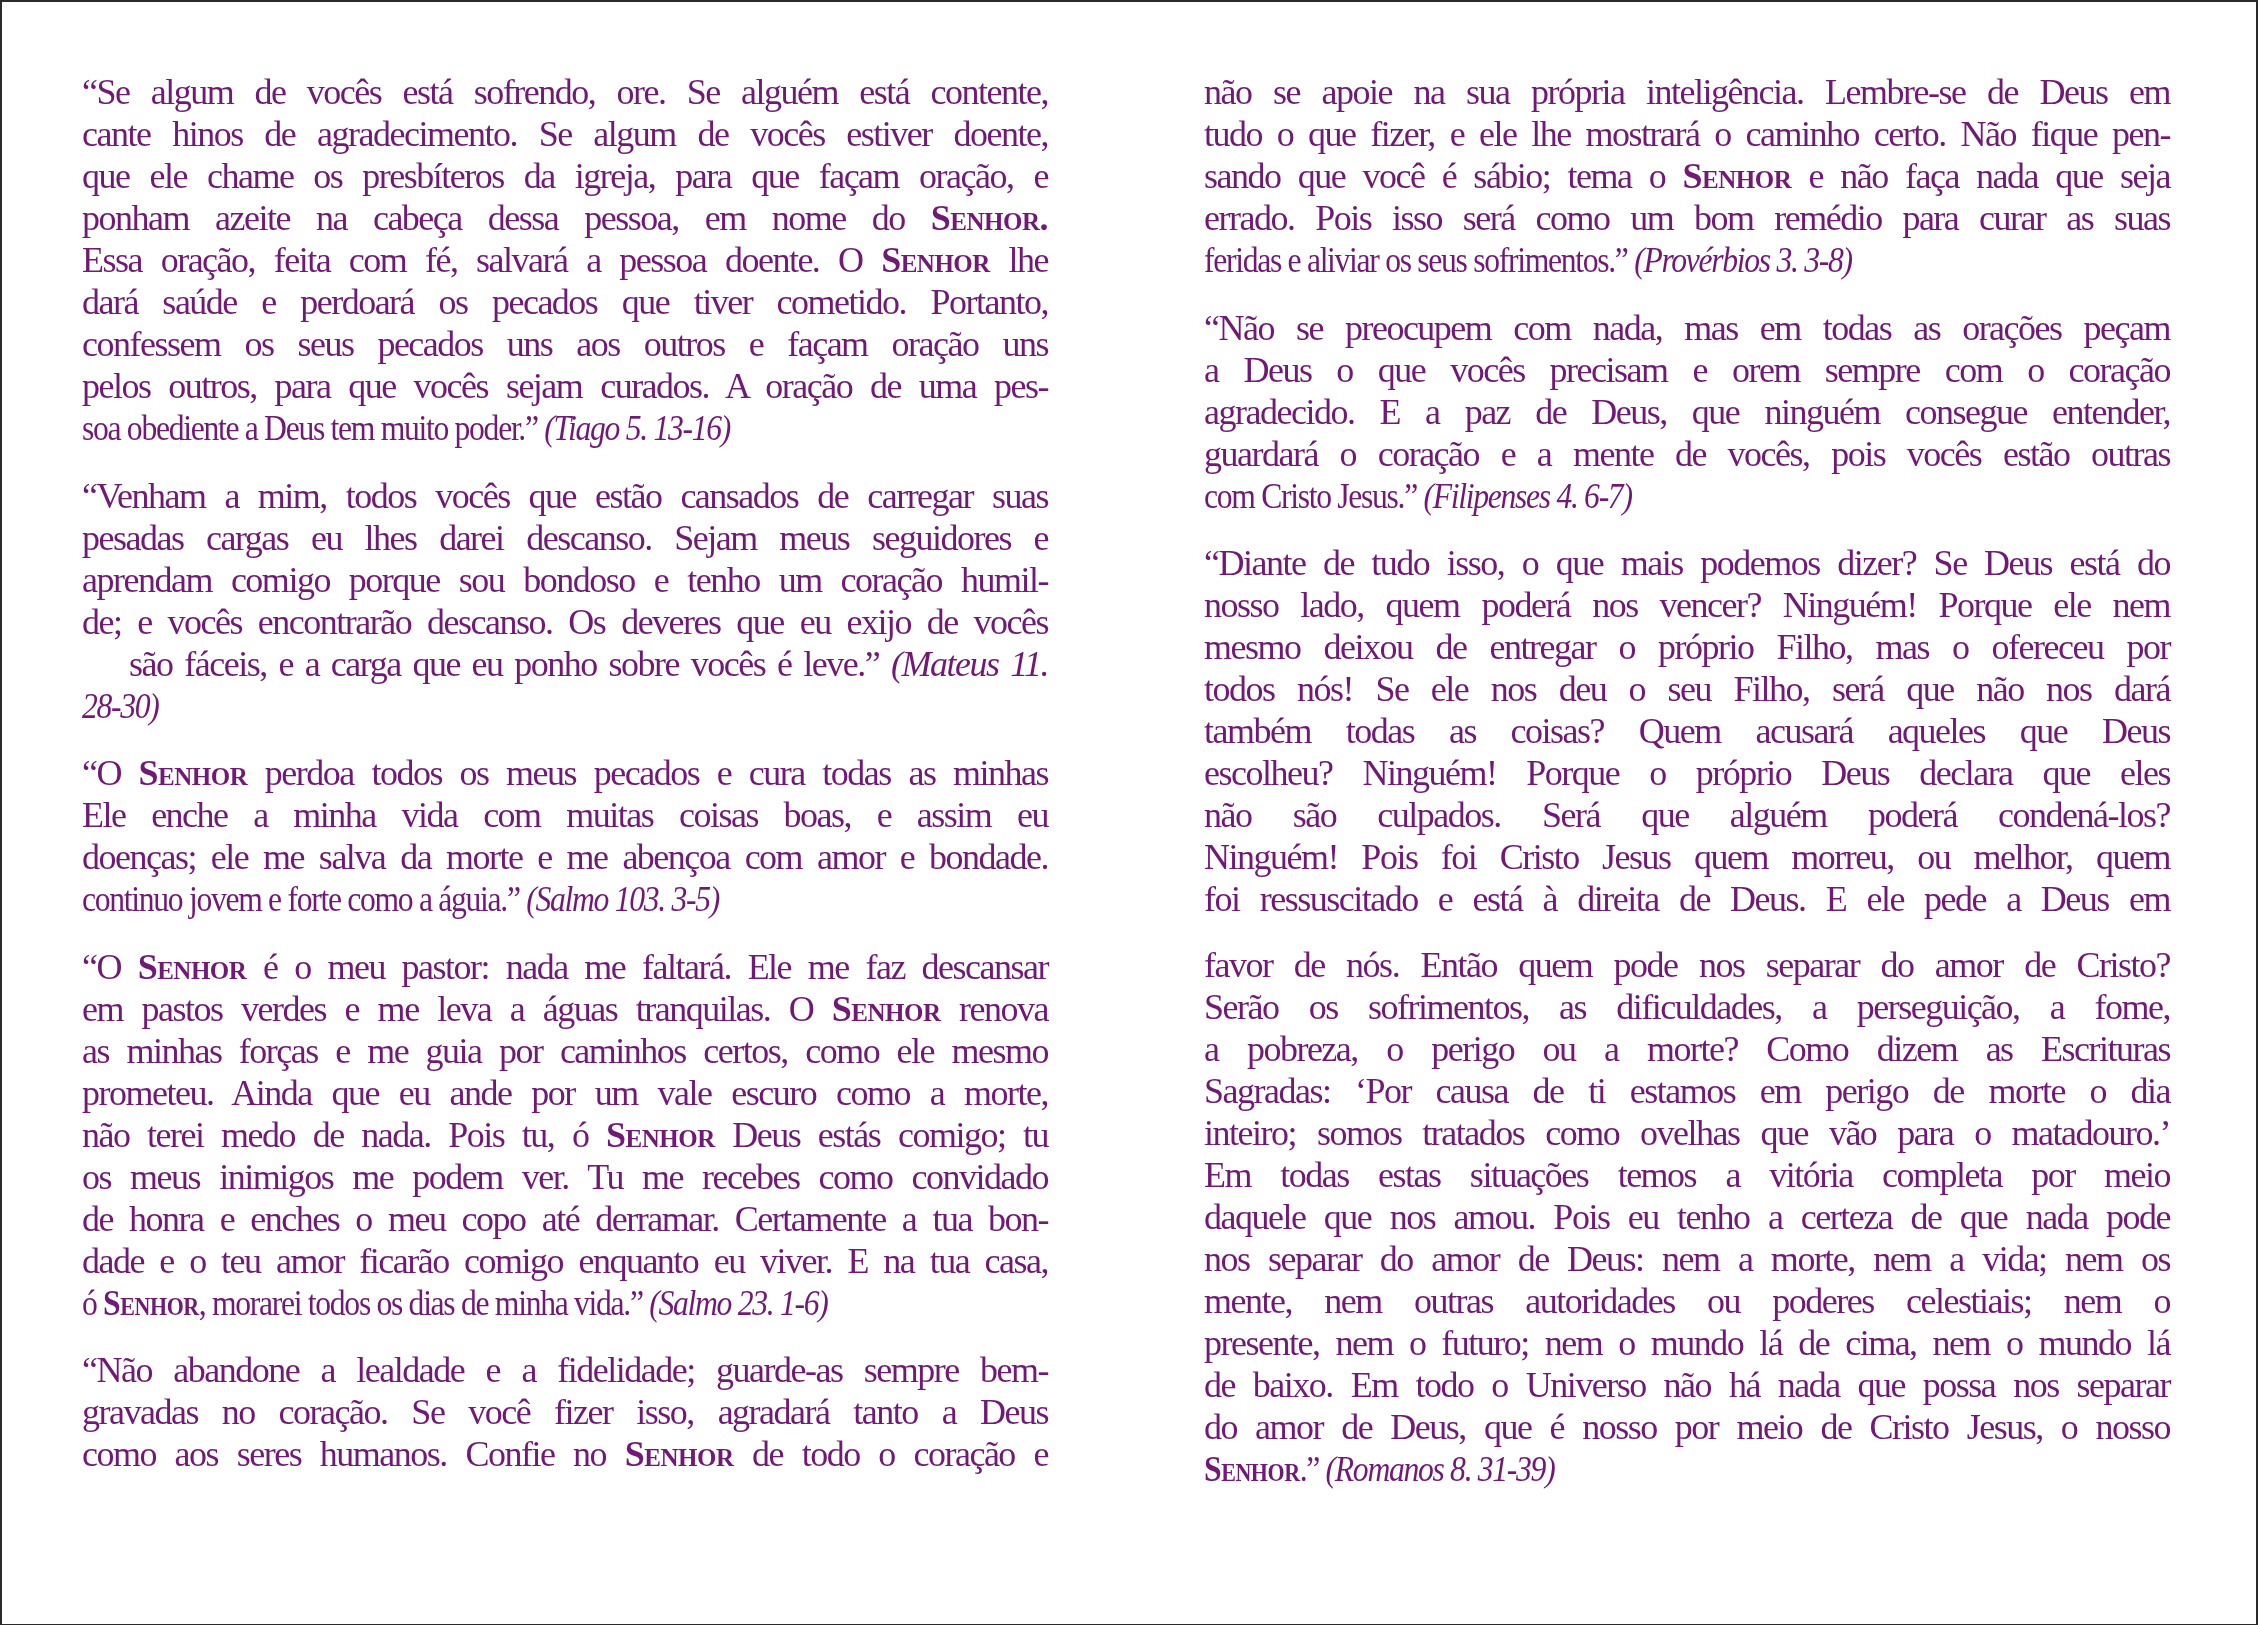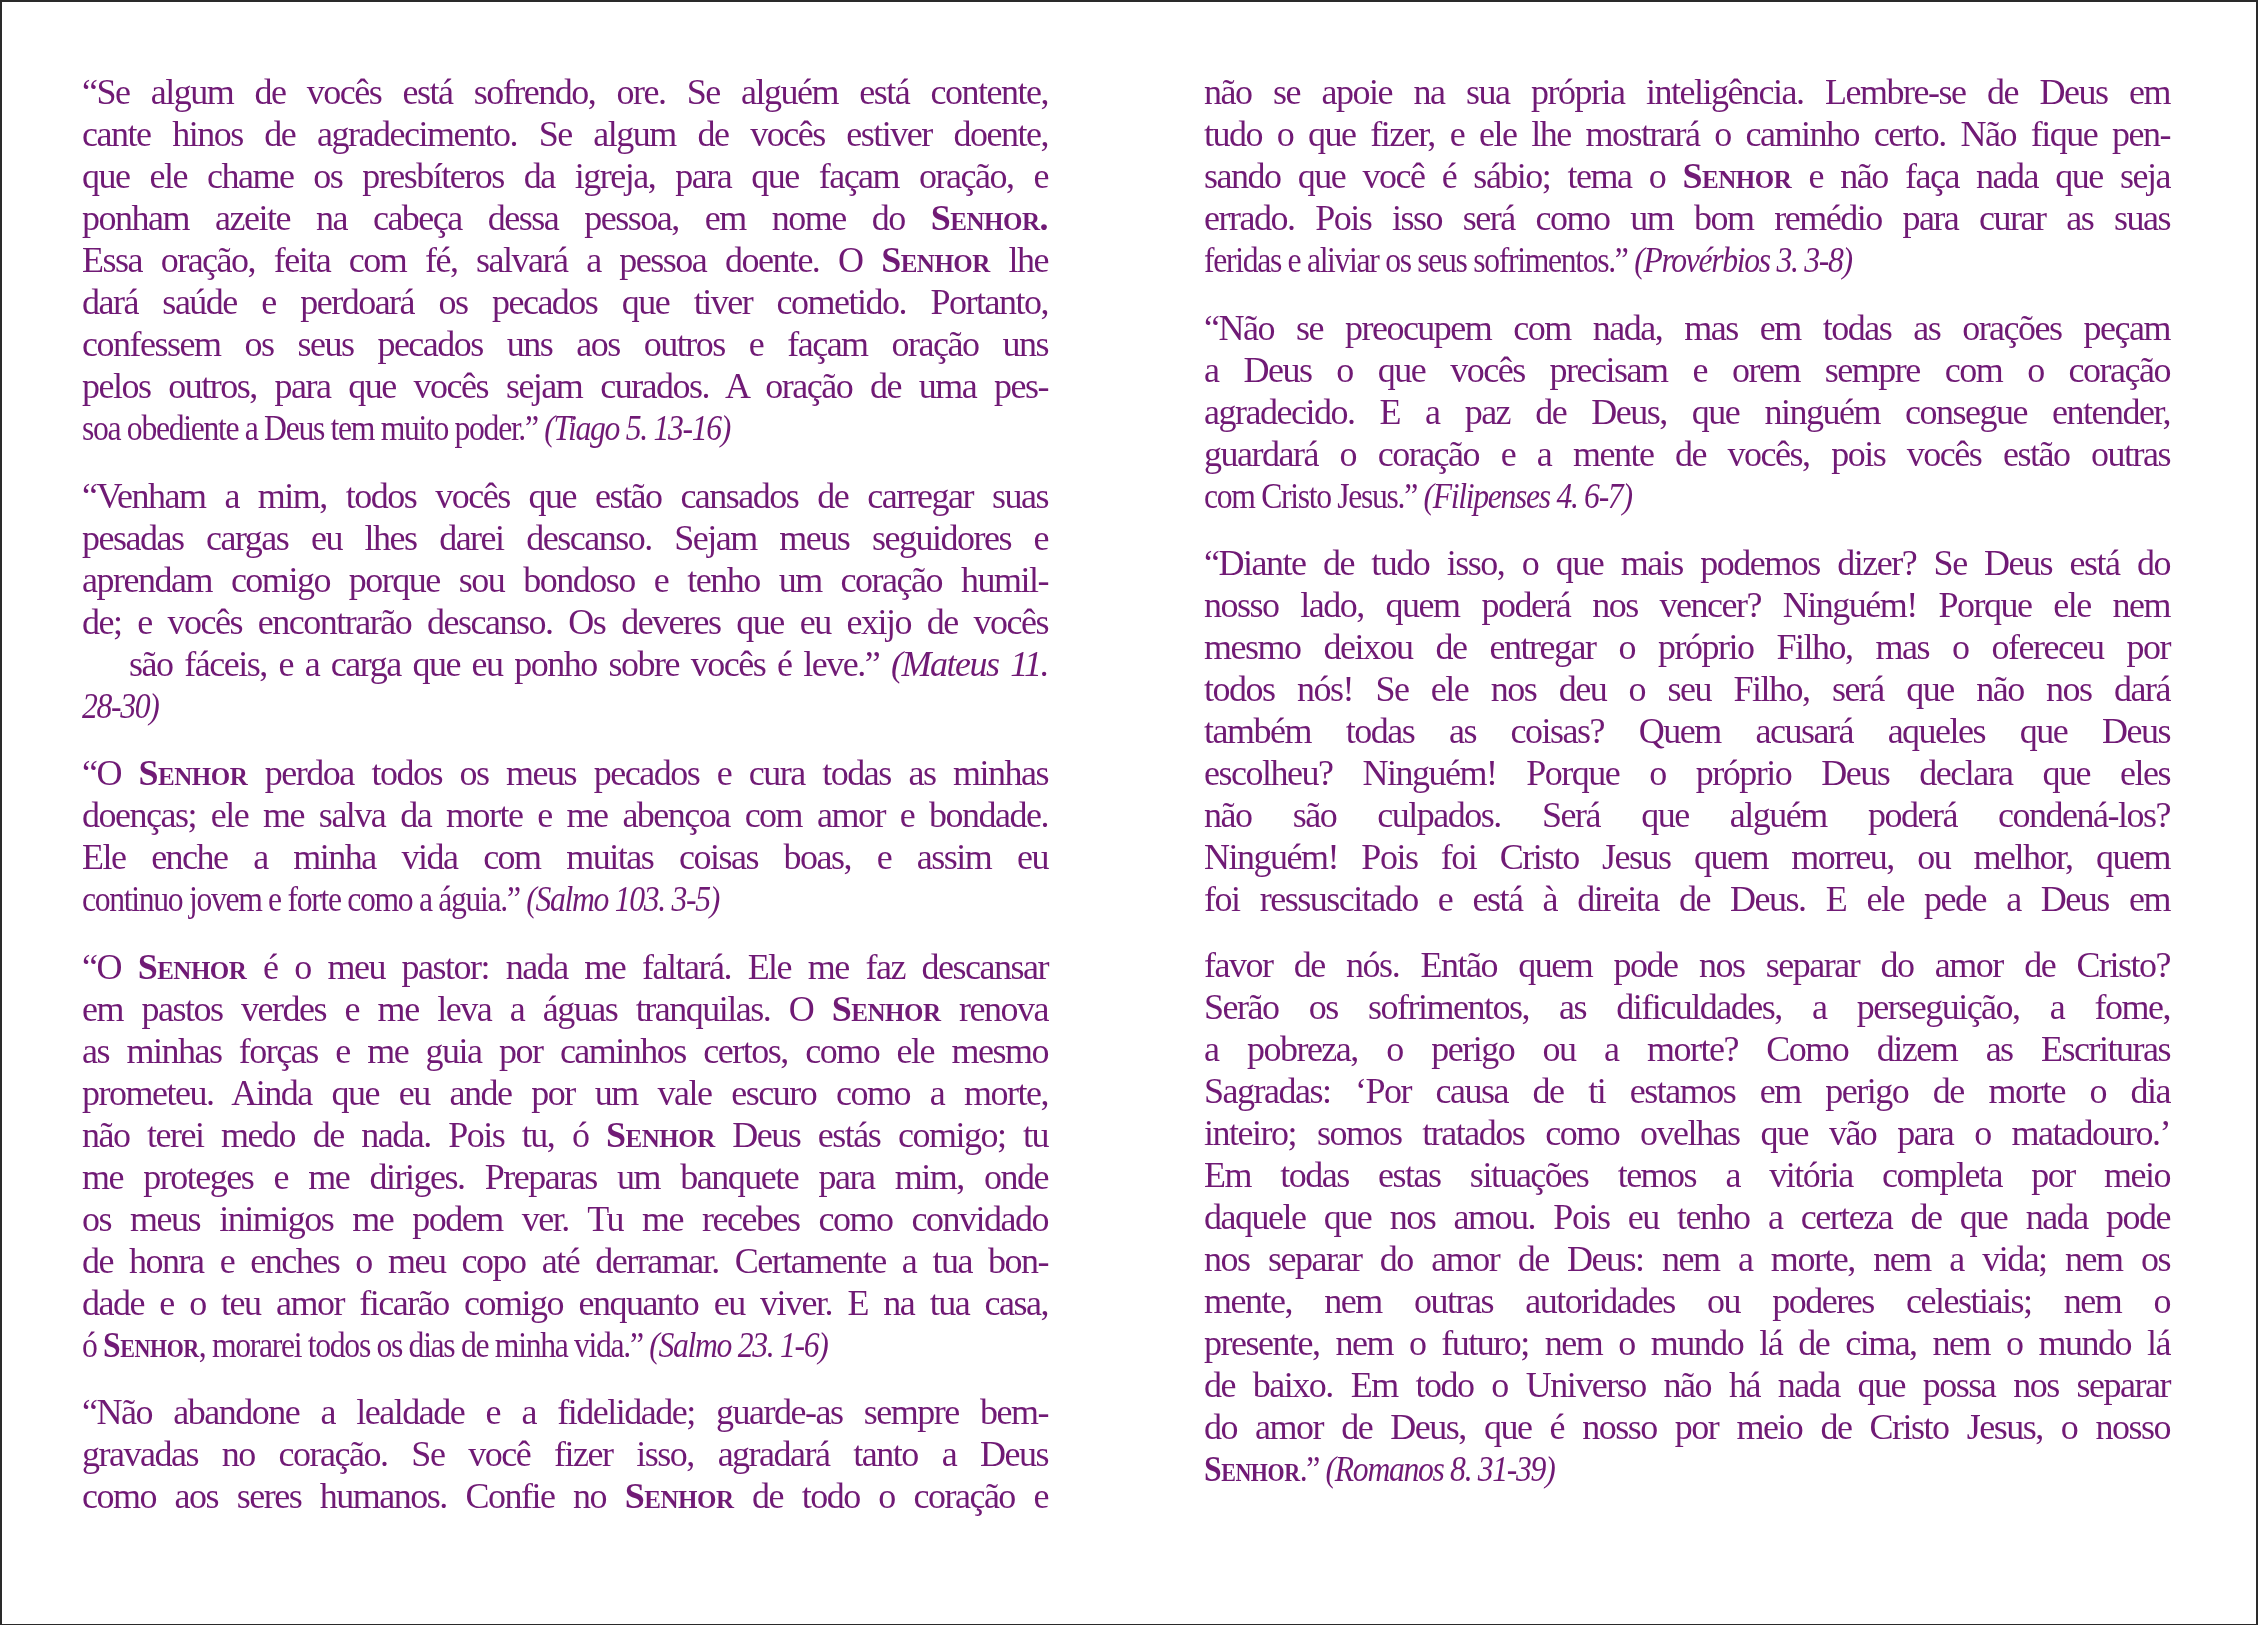--- a/index.html
+++ b/index.html
@@ -60,31 +60,30 @@
       <p class="para">
         <span class="line" style="display: block; text-align: justify; text-align-last: justify;"><span>“Venham a mim, todos vocês que estão cansados de carregar suas</span></span>
         <span class="line" style="display: block; text-align: justify; text-align-last: justify;"><span>pesadas cargas eu lhes darei descanso. Sejam meus seguidores e</span></span>
         <span class="line" style="display: block; text-align: justify; text-align-last: justify;"><span>aprendam comigo porque sou bondoso e tenho um coração humil-</span></span>
         <span class="line" style="display: block; text-align: justify; text-align-last: justify;"><span>de; e vocês encontrarão descanso. Os deveres que eu exijo de vocês</span></span>
         <span class="line" style="display: block; text-align: justify; text-align-last: justify; margin-left: 47px;"><span>são fáceis, e a carga que eu ponho sobre vocês é leve.” </span><span class="ref">(Mateus 11.</span></span>
         <span class="line last" style="display: block; text-align: left; text-align-last: left; transform: scaleX(0.88);"><span class="ref">28-30)</span></span>
       </p>
       <p class="para">
         <span class="line" style="display: block; text-align: justify; text-align-last: justify;"><span>“O </span><span class="sc">Senhor</span><span> perdoa todos os meus pecados e cura todas as minhas</span></span>
+        <span class="line" style="display: block; text-align: justify; text-align-last: justify;"><span>Ele enche a minha vida com muitas coisas boas, e assim eu</span></span>
         <span class="line" style="display: block; text-align: justify; text-align-last: justify;"><span>doenças; ele me salva da morte e me abençoa com amor e bondade.</span></span>
-        <span class="line" style="display: block; text-align: justify; text-align-last: justify;"><span>Ele enche a minha vida com muitas coisas boas, e assim eu</span></span>
         <span class="line last" style="display: block; text-align: left; text-align-last: left; transform: scaleX(0.88);"><span>continuo jovem e forte como a águia.” </span><span class="ref">(Salmo 103. 3-5)</span></span>
       </p>
       <p class="para">
         <span class="line" style="display: block; text-align: justify; text-align-last: justify;"><span>“O </span><span class="sc">Senhor</span><span> é o meu pastor: nada me faltará. Ele me faz descansar</span></span>
         <span class="line" style="display: block; text-align: justify; text-align-last: justify;"><span>em pastos verdes e me leva a águas tranquilas. O </span><span class="sc">Senhor</span><span>  renova</span></span>
         <span class="line" style="display: block; text-align: justify; text-align-last: justify;"><span>as minhas forças e me guia por caminhos certos, como ele mesmo</span></span>
         <span class="line" style="display: block; text-align: justify; text-align-last: justify;"><span>prometeu. Ainda que eu ande por um vale escuro como a morte,</span></span>
         <span class="line" style="display: block; text-align: justify; text-align-last: justify;"><span>não terei medo de nada. Pois tu, ó </span><span class="sc">Senhor</span><span> Deus estás comigo; tu</span></span>
-        <span class="line" style="display: block; text-align: justify; text-align-last: justify;"><span>me proteges e me diriges. Preparas um banquete para mim, onde</span></span>
         <span class="line" style="display: block; text-align: justify; text-align-last: justify;"><span>os meus inimigos me podem ver. Tu me recebes como convidado</span></span>
         <span class="line" style="display: block; text-align: justify; text-align-last: justify;"><span>de honra e enches o meu copo até derramar. Certamente a tua bon-</span></span>
         <span class="line" style="display: block; text-align: justify; text-align-last: justify;"><span>dade e o teu amor ficarão comigo enquanto eu viver. E na tua casa,</span></span>
         <span class="line last" style="display: block; text-align: left; text-align-last: left; transform: scaleX(0.88);"><span>ó </span><span class="sc">Senhor</span><span>, morarei todos os dias de minha vida.” </span><span class="ref">(Salmo 23. 1-6)</span></span>
       </p>
       <p class="para">
         <span class="line" style="display: block; text-align: justify; text-align-last: justify;"><span>“Não abandone a lealdade e a fidelidade; guarde-as sempre bem-</span></span>
         <span class="line" style="display: block; text-align: justify; text-align-last: justify;"><span>gravadas no coração. Se você fizer isso, agradará tanto a Deus</span></span>
         <span class="line" style="display: block; text-align: justify; text-align-last: justify;"><span>como aos seres humanos. Confie no </span><span class="sc">Senhor</span><span> de todo o coração e</span></span>
       </p>

